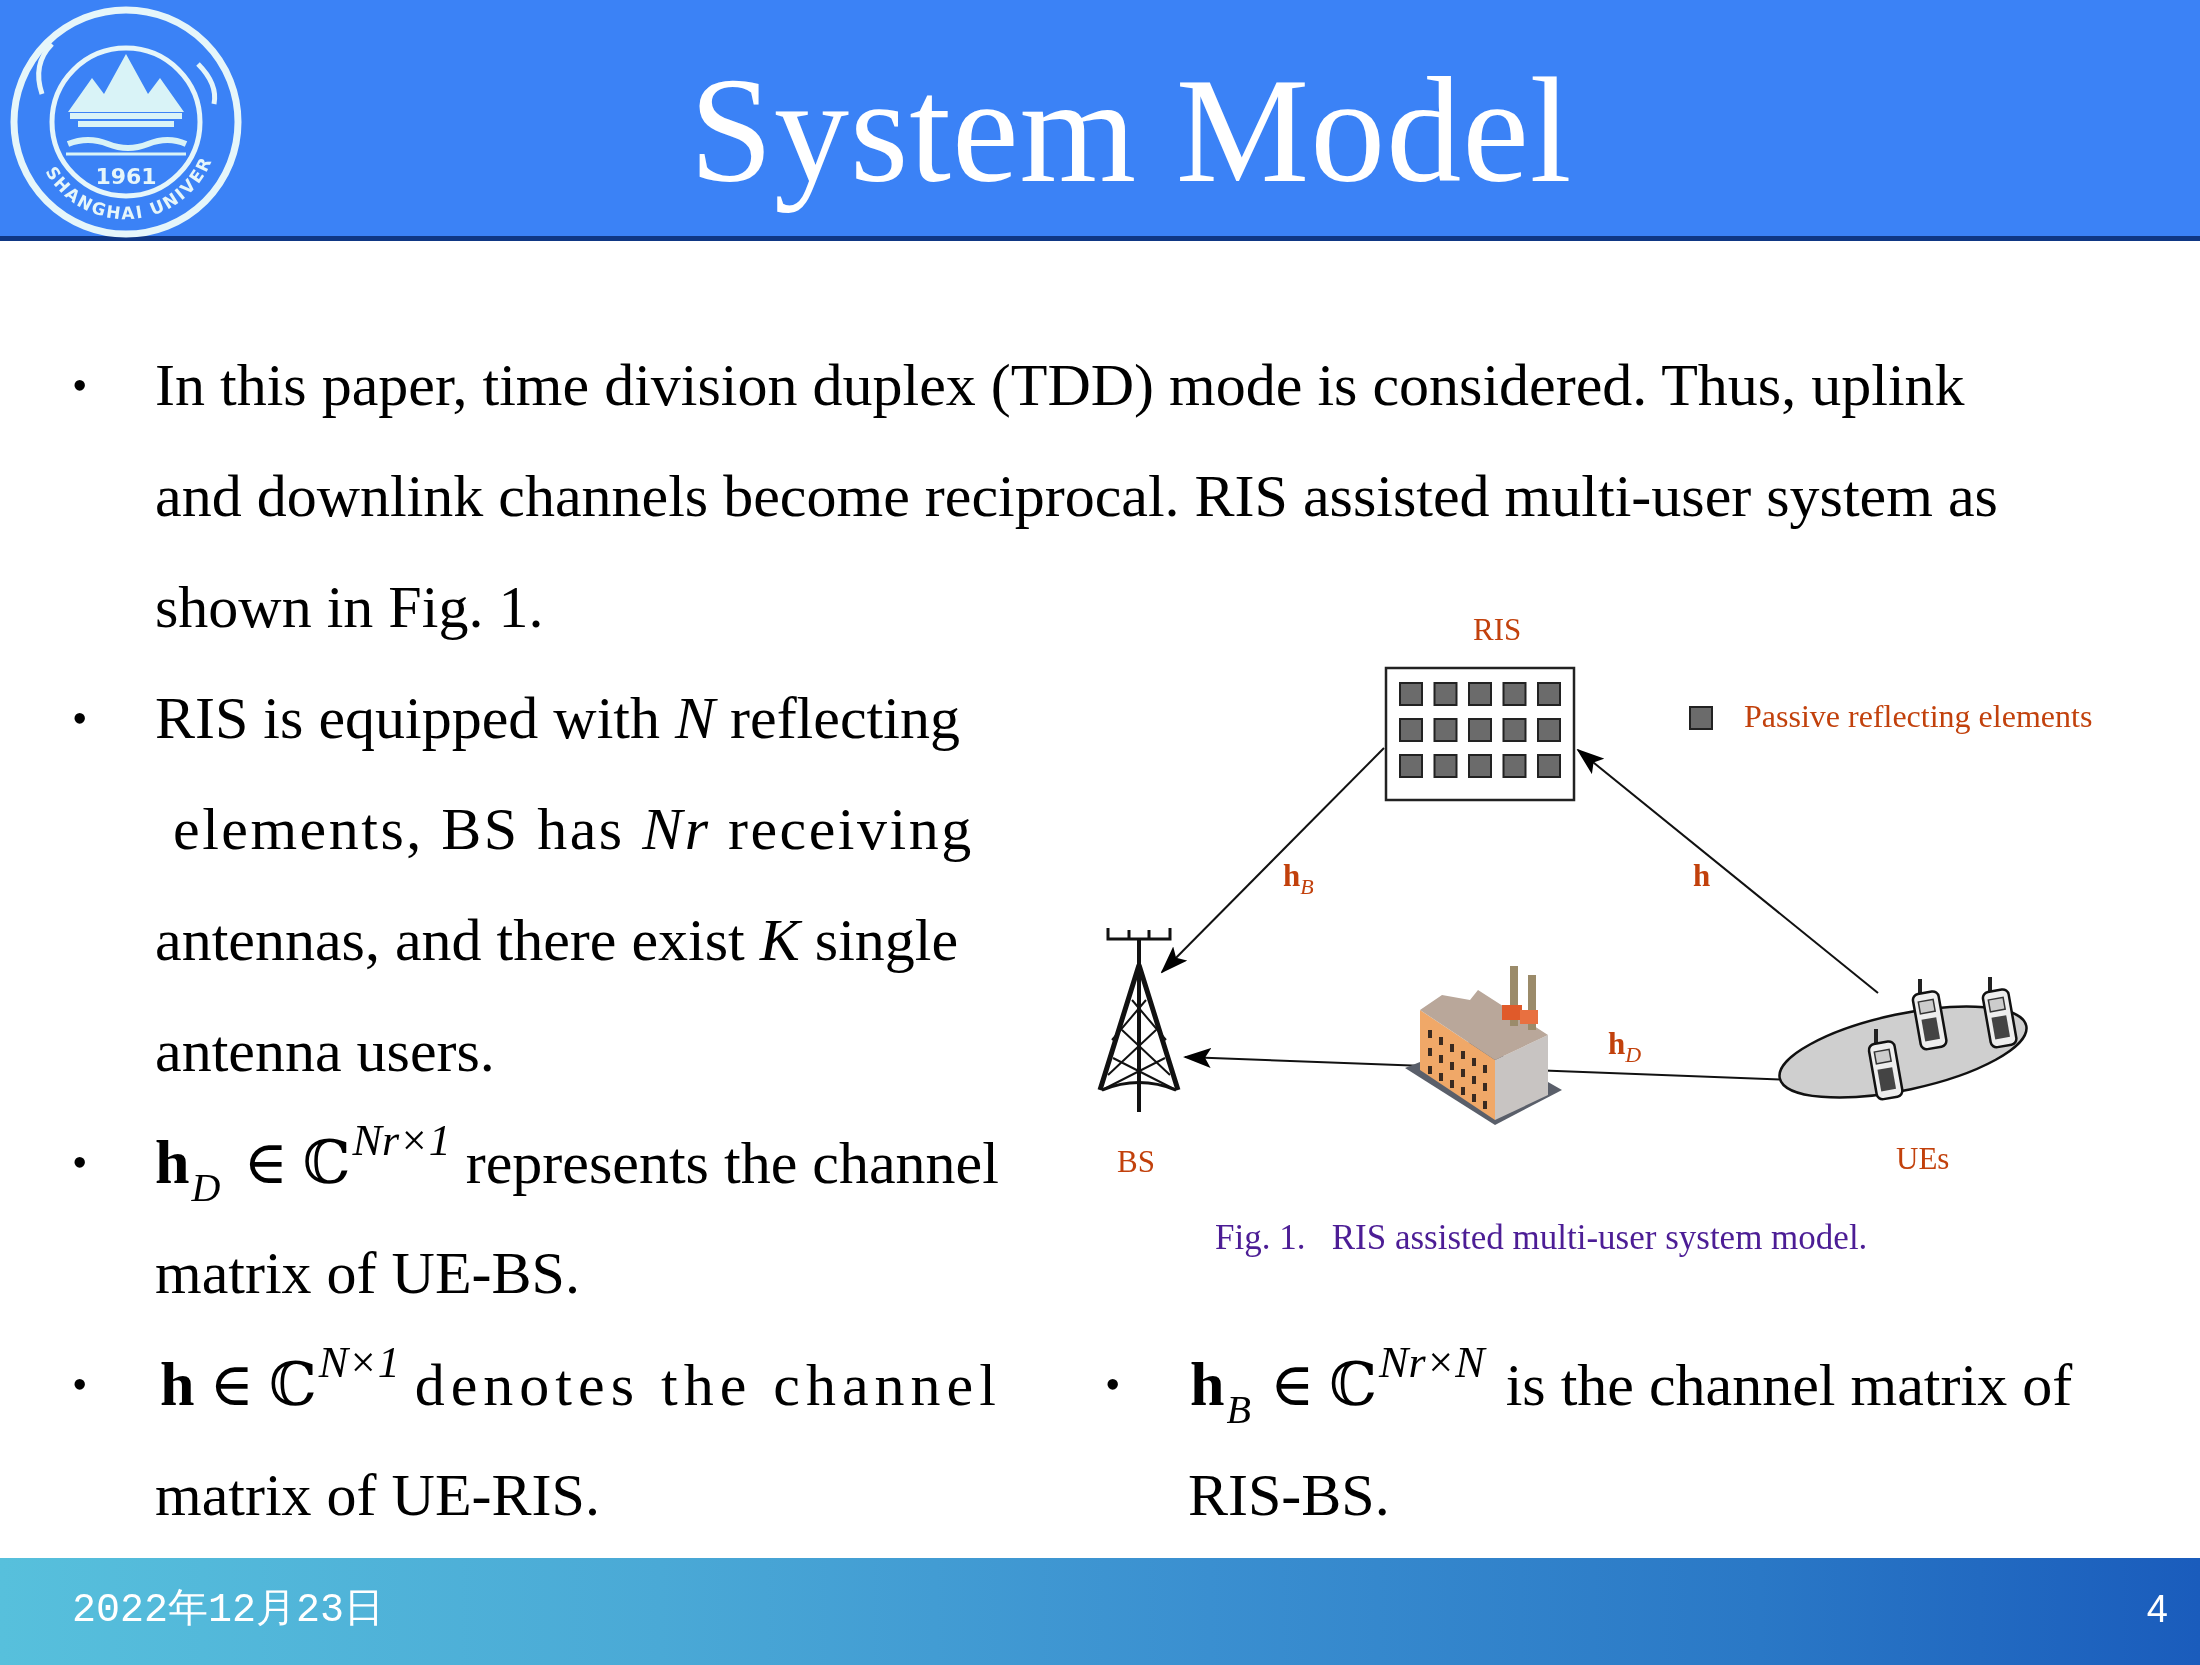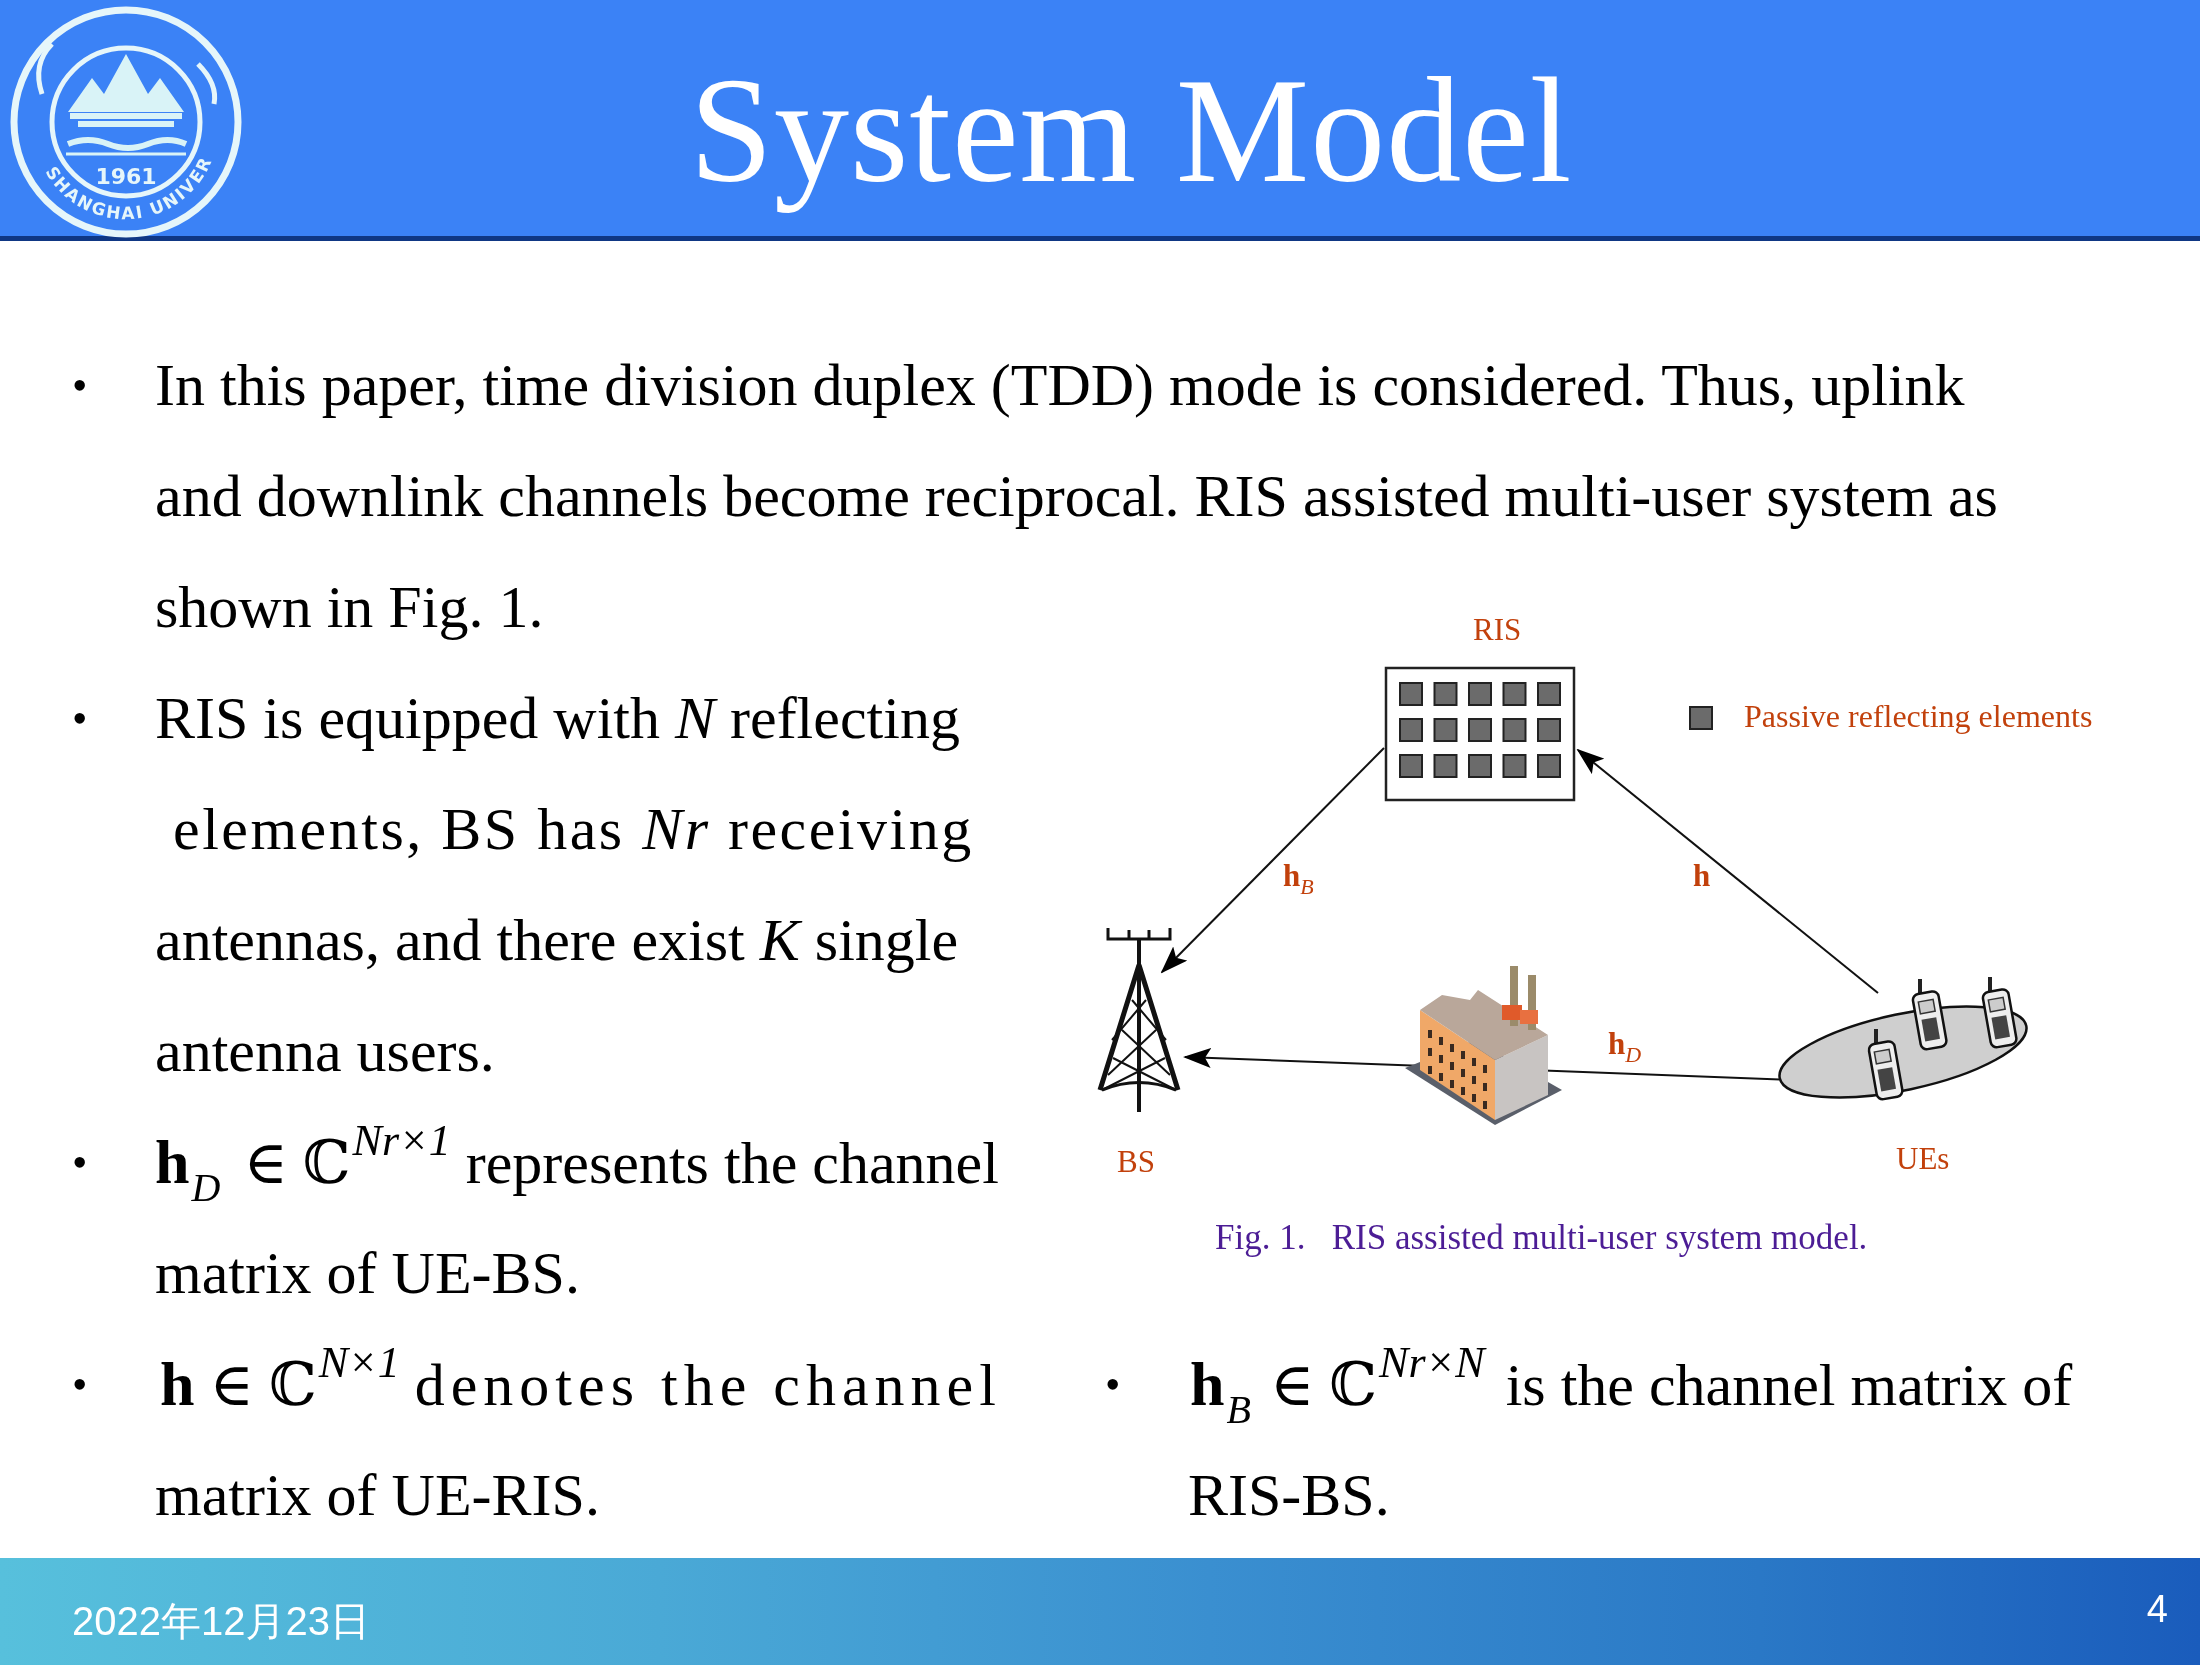--- a/index.html
+++ b/index.html
@@ -14,21 +14,21 @@
   .line { position:absolute; font-size:60px; line-height:111px; white-space:nowrap; }
   .b { font-weight:bold; }
   .i { font-style:italic; }
   .sub { font-style:italic; font-size:40px; position:relative; top:18px; margin-left:2px; }
   .sup { font-style:italic; font-size:44px; position:relative; top:-28px; margin-left:2px; }
   .bb { font-size:62px; }
   .fig-label { position:absolute; font-size:31px; color:#c2410c; white-space:nowrap; }
   .caption { position:absolute; left:1215px; top:1218px; font-size:35px; color:#4c1d95; white-space:nowrap; }
   .footer { position:absolute; left:0; top:1558px; width:2200px; height:107px;
             background:linear-gradient(90deg,#57c0dc 0%,#4aa9d6 30%,#3a8fd0 55%,#2a78c6 80%,#1a5cbc 100%); }
-  .date { position:absolute; left:72px; top:36px; font-family:Liberation Sans, sans-serif; font-size:40px; color:#ffffff; }
+  .date { position:absolute; left:72px; top:22px; font-family:Liberation Mono, monospace; font-size:40px; color:#ffffff; }
   .pagenum { position:absolute; right:32px; top:30px; font-family:"Liberation Sans",sans-serif; font-size:38px; color:#ffffff; }
 </style>
 </head>
 <body>
 
 <div class="header">
   <svg class="logo" viewBox="0 0 236 236">
     <circle cx="118" cy="118" r="112" fill="none" stroke="#e6f6fa" stroke-width="7"></circle>
     <circle cx="118" cy="118" r="74" fill="none" stroke="#e6f6fa" stroke-width="5"></circle>
     <path d="M60 108 L84 74 L96 90 L118 50 L140 90 L152 74 L176 108 Z" fill="#d9f3f7"></path>

